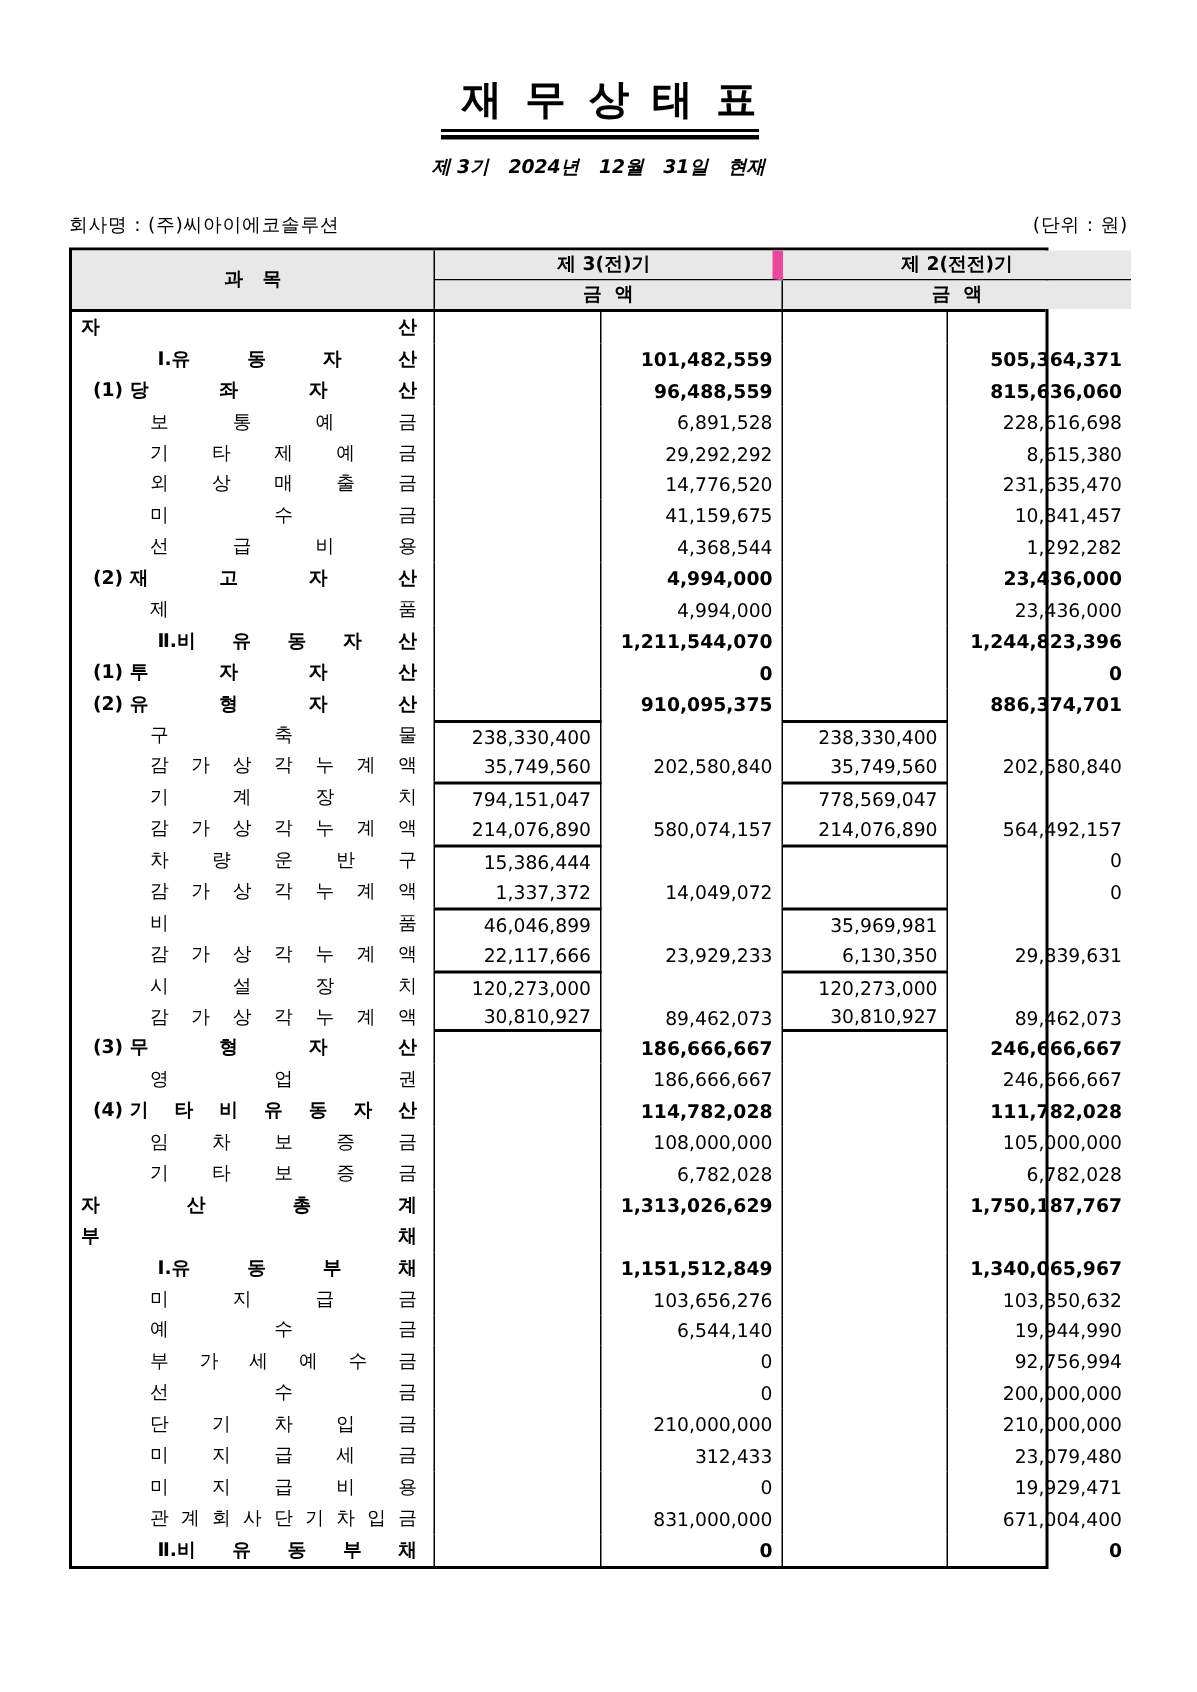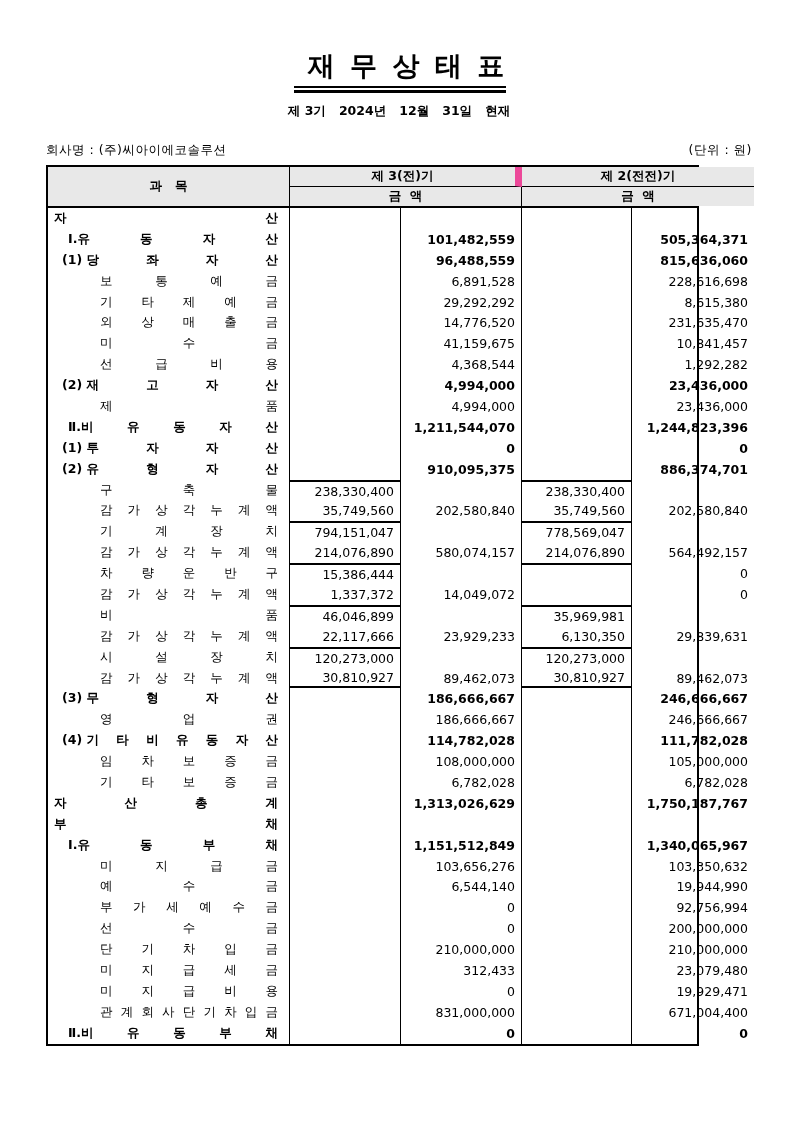--- a/index.html
+++ b/index.html
@@ -17,21 +17,21 @@
   }
   .title-rule { position:absolute; top:86px; left:294px; width:212px; }
   .title-rule .r1 { height:2px; background:#000; }
   .title-rule .r2 { height:2px; }
   .title-rule .r3 { height:3px; background:#000; }
   
   .periods {
     position:absolute; top:102px; left:0; right:0;
     display:flex; flex-direction:column; align-items:center;
   }
-  .period-line { white-space:pre; font-size:12.5px; line-height:17.5px; font-weight:bold; }
+  .period-line { white-space:pre; font-size:12.5px; line-height:17.5px; font-weight:bold;font-style:italic; }
   
   .company-row {
     position:absolute; top:142px; left:46px; right:46px;
     display:flex; justify-content:space-between;
     font-size:12.5px; letter-spacing:0.5px;
   }
   
   .fin-table {
     position:absolute; top:165px; left:46px;
     width:653px; border:2px solid #000; background:#fff;
@@ -44,21 +44,21 @@
   .th-p3 { grid-row:1; grid-column:2; border-right:7px solid #ec4899; border-bottom:1px solid #000; }
   .th-p2 { grid-row:1; grid-column:3; border-bottom:1px solid #000; }
   .th-a3 { grid-row:2; grid-column:2; border-right:1px solid #000; }
   .th-a2 { grid-row:2; grid-column:3; }
   .tbody { }
   .trow { display:grid; grid-template-columns:242px 111px 121px 110px 122px; height:20.9px; }
   .trow.bold { font-weight:bold; }
   .cell { display:flex; align-items:center; font-size:12.5px; overflow:hidden; }
   .c-label { justify-content:space-between; padding-right:11px; border-right:1px solid #000; }
   .c-label.lvl0 { padding-left:6px; }
-  .c-label.lvl1 { padding-left:20px; }
+  .c-label.lvl1 { padding-left:20px;margin-left:37px; }
   .c-label.lvl2 { padding-left:14px; }
   .c-label.lvl3 { padding-left:52px; }
   .c-num { justify-content:flex-end; padding-right:6px; white-space:nowrap; }
   .c-d3, .c-a3, .c-d2 { border-right:1px solid #000; }
   .trow.box-top .c-d3, .trow.box-top .c-d2 { border-top:2px solid #000; }
   .trow.box-bottom .c-d3, .trow.box-bottom .c-d2 { border-bottom:2px solid #000; }
 </style>
 </head>
 <body>
 

